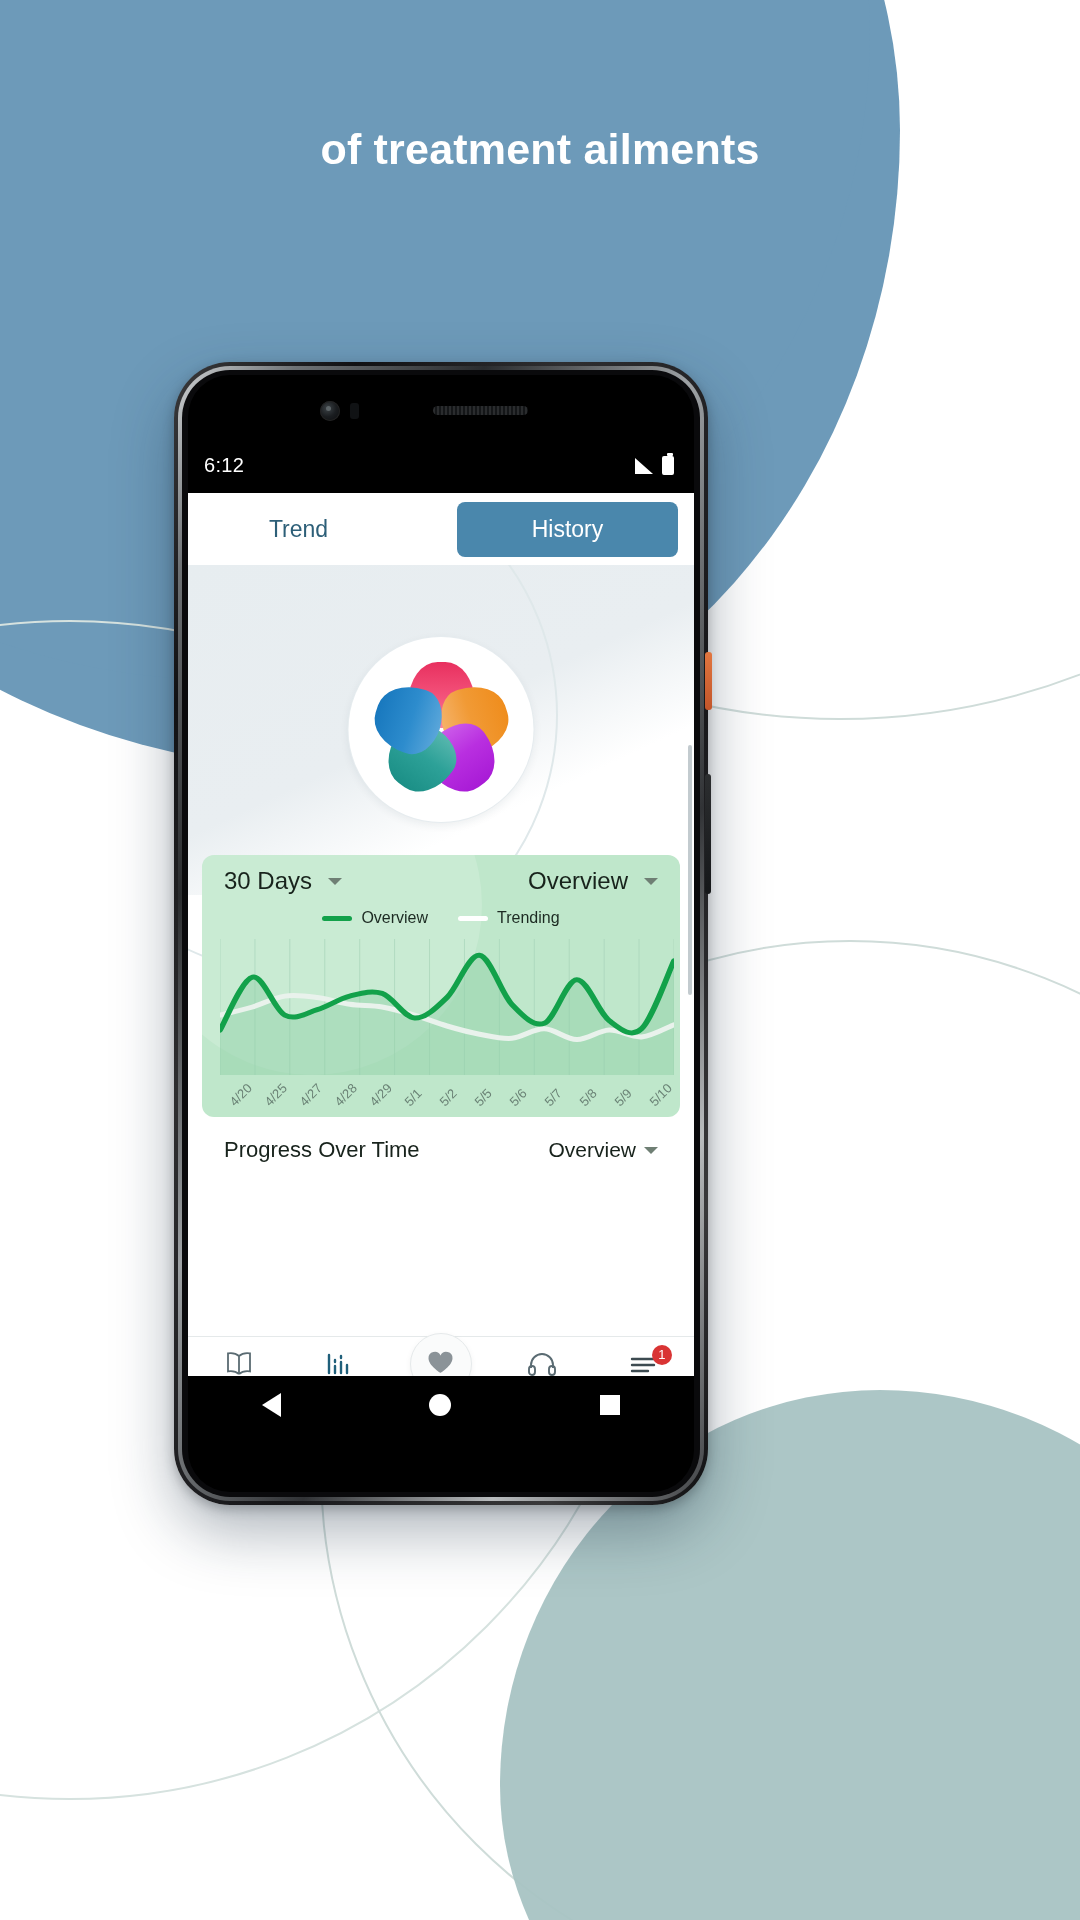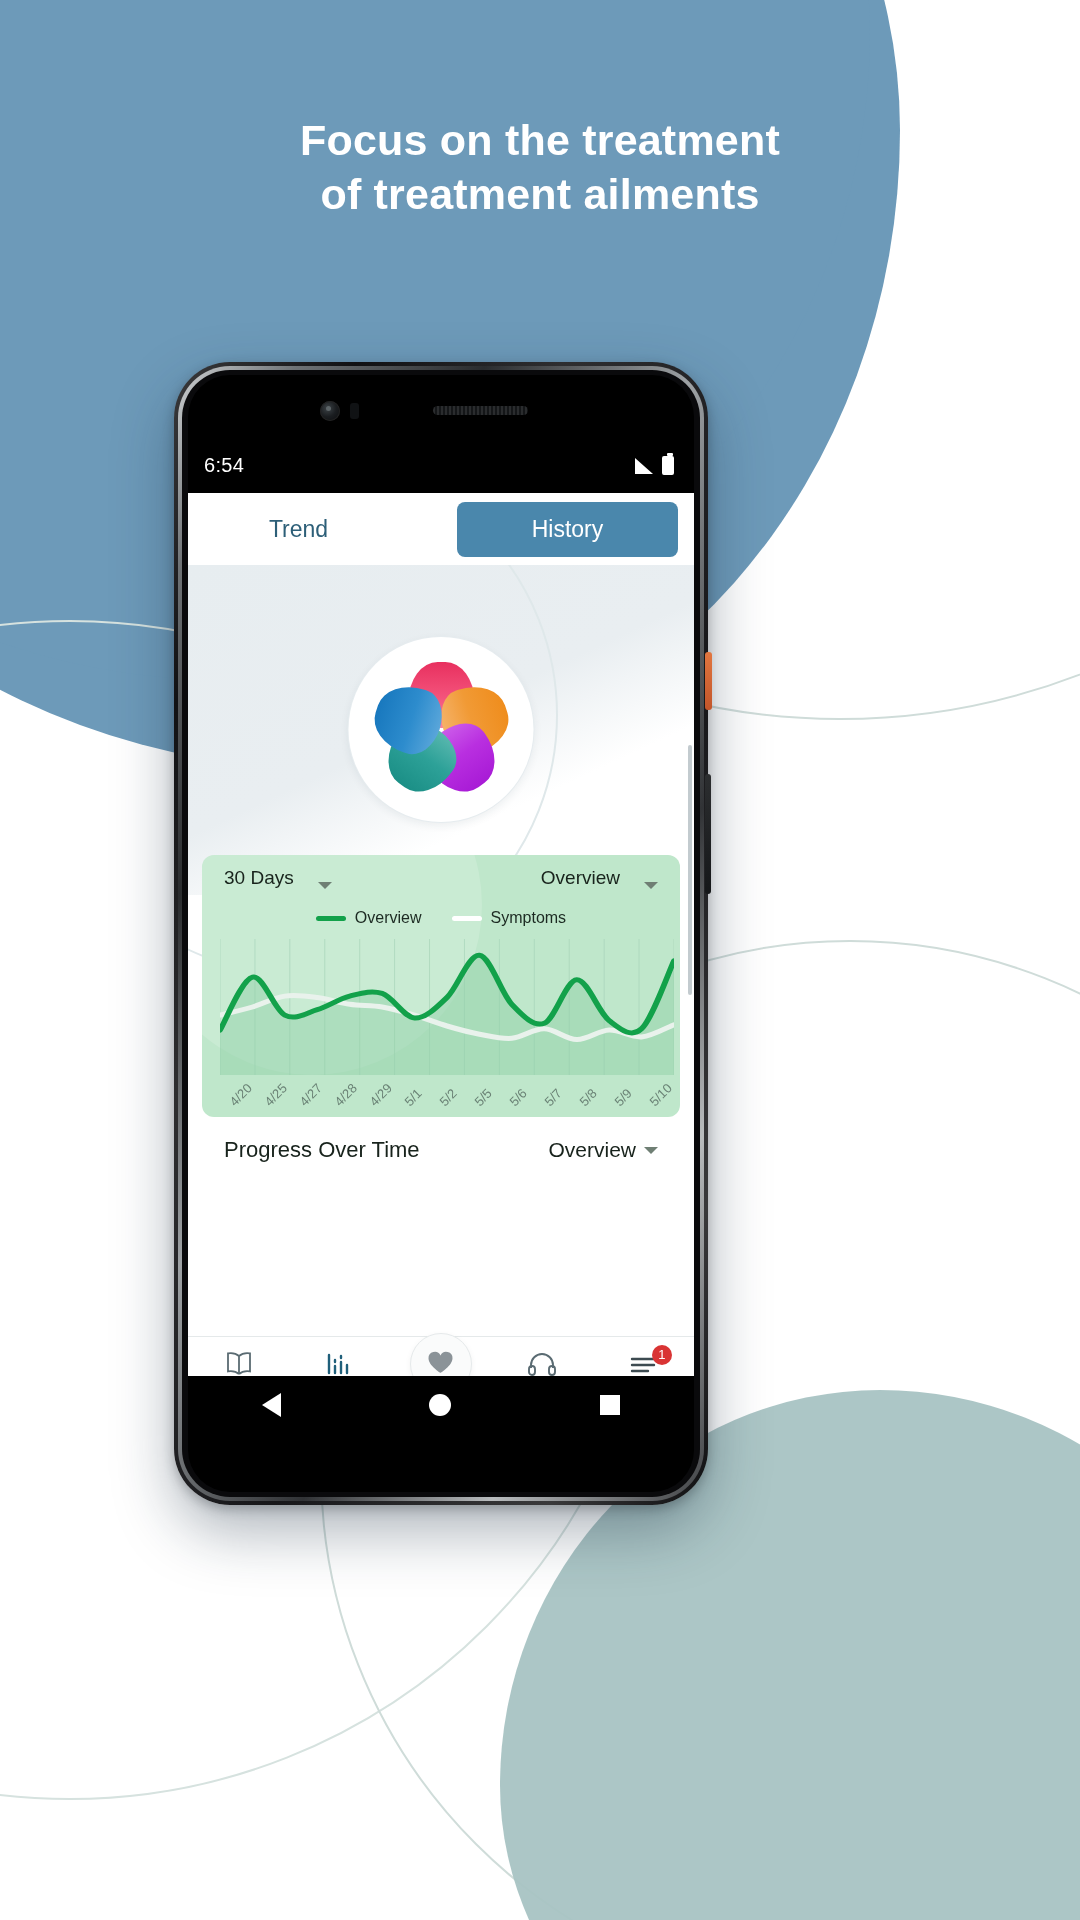--- a/index.html
+++ b/index.html
@@ -243,21 +243,21 @@
   .cc-sheen {
     position:absolute; left:-60px; top:-120px;
     width:340px; height:340px; border-radius:50%;
     background:rgba(255,255,255,0.16);
   }
   .cc-head {
     position:absolute; left:0; right:0; top:12px;
     display:flex; align-items:center; justify-content:space-between;
     padding:0 22px;
   }
-  .cc-sel { display:flex; align-items:flex-end; gap:24px; font-size:19px; color:#18231c; }
+  .cc-sel { display:flex; align-items:center; gap:16px; font-size:24px; color:#18231c; }
   .caret {
     width:0; height:0;
     border-left:7px solid transparent; border-right:7px solid transparent;
     border-top:7px solid #6f7f74;
   }
   .cc-legend {
     position:absolute; left:0; right:0; top:54px;
     display:flex; align-items:center; justify-content:center; gap:30px;
   }
   .lg { display:flex; align-items:center; gap:9px; font-size:16px; color:#1c2a22; }
@@ -340,40 +340,39 @@
 <div class="bg-root">
   <div class="arc-thin-1"></div>
   <div class="blob-blue"></div>
   <div class="blob-blue2"></div>
   <div class="arc-thin-3"></div>
   <div class="arc-thin-2"></div>
   <div class="blob-teal"></div>
 </div>
 
 <div class="headline">
-  <span class="l1">Focus on the treatment</span>
   <span class="l2">of treatment ailments</span>
 </div>
 
 <div class="phone-wrap">
   <div class="phone-body"></div>
   <div class="phone-edge"></div>
   <div class="phone-edge2"></div>
   <div class="btn-power"></div>
   <div class="btn-vol"></div>
 
   <div class="phone-bezel">
     <div class="cam"></div>
     <div class="cam-sensor"></div>
     <div class="speaker"></div>
 
     <div class="screen">
 
       <div class="statusbar">
-        <div class="status-time">6:54</div>
+        <div class="status-time">6:12</div>
         <div class="status-icons">
           <div class="ic-signal"></div>
           <div class="ic-batt"></div>
         </div>
       </div>
 
       <div class="tabbar">
         <div class="tab tab-inactive">Trend</div>
         <div class="tab tab-active">History</div>
       </div>
@@ -408,21 +407,21 @@
             </div>
           </div>
 
           <div class="cc-legend">
             <div class="lg">
               <span class="lg-swatch" id="sw0" style="background: rgb(18, 161, 74);"></span>
               <span>Overview</span>
             </div>
             <div class="lg">
               <span class="lg-swatch" id="sw1" style="background: rgb(255, 255, 255);"></span>
-              <span>Symptoms</span>
+              <span>Trending</span>
             </div>
           </div>
 
           <div class="plot">
             <svg id="plotsvg" viewBox="0 0 400 136" preserveAspectRatio="none">
                 <line x1="0.0" y1="0" x2="0.0" y2="136" stroke="#a9d6ba" stroke-width="0.7"></line>
                 <line x1="30.8" y1="0" x2="30.8" y2="136" stroke="#a9d6ba" stroke-width="0.7"></line>
                 <line x1="61.5" y1="0" x2="61.5" y2="136" stroke="#a9d6ba" stroke-width="0.7"></line>
                 <line x1="92.3" y1="0" x2="92.3" y2="136" stroke="#a9d6ba" stroke-width="0.7"></line>
                 <line x1="123.1" y1="0" x2="123.1" y2="136" stroke="#a9d6ba" stroke-width="0.7"></line>

